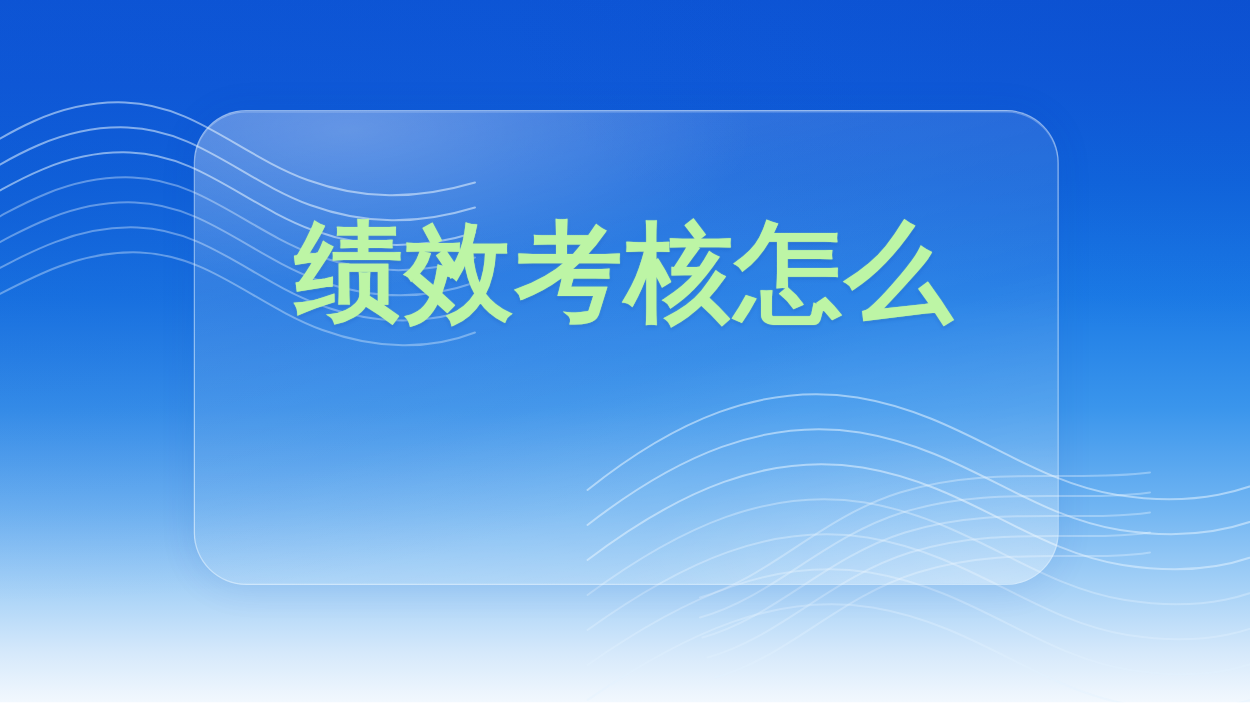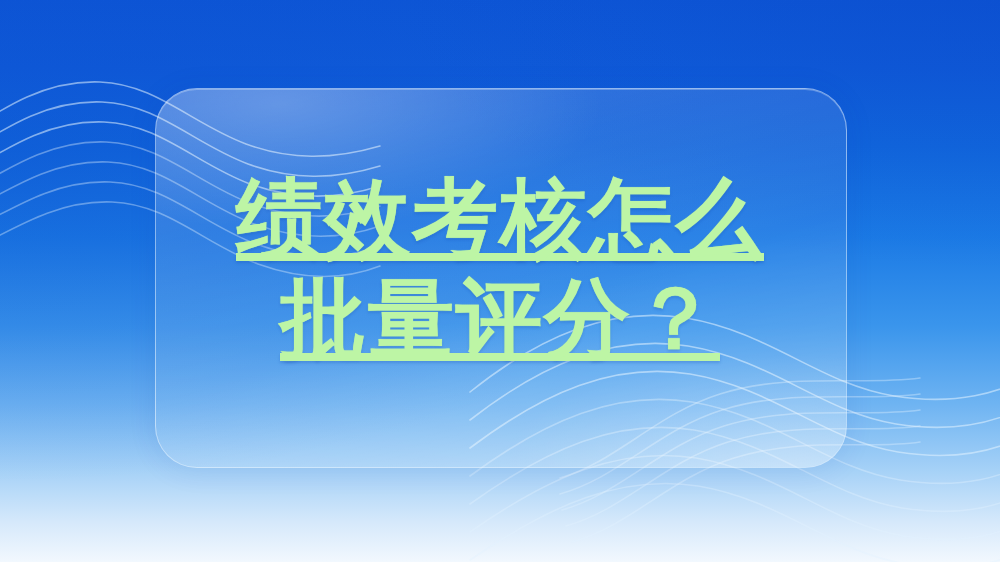--- a/index.html
+++ b/index.html
@@ -121,21 +121,20 @@
     color: #bdf5a5;
     font-family: "DejaVu Sans", "Liberation Sans", sans-serif;
     font-weight: 700;
     font-size: 86px;
     line-height: 100px;
     letter-spacing: 2px;
     white-space: nowrap;
     text-shadow:
       0 0 1px rgba(189, 245, 165, 0.9),
       0 2px 3px rgba(10, 60, 170, 0.22);
-    text-decoration: underline;
   }
 </style>
 </head>
 <body>
 
 <div id="poster">
 
   <div class="bg-tint"></div>
 
   <div class="waves waves-tl">
@@ -171,16 +170,15 @@
       <path class="wave-line soft" d="M12,260 C70,244 110,196 174,176 C244,154 310,168 360,160"></path>
     </svg>
   </div>
 
   <div class="card">
     <div class="card-sheen"></div>
   </div>
 
   <div class="headline">
     <span class="headline-line">绩效考核怎么</span>
-    <span class="headline-line">批量评分？</span>
   </div>
 
 </div>
 
 </body></html>

